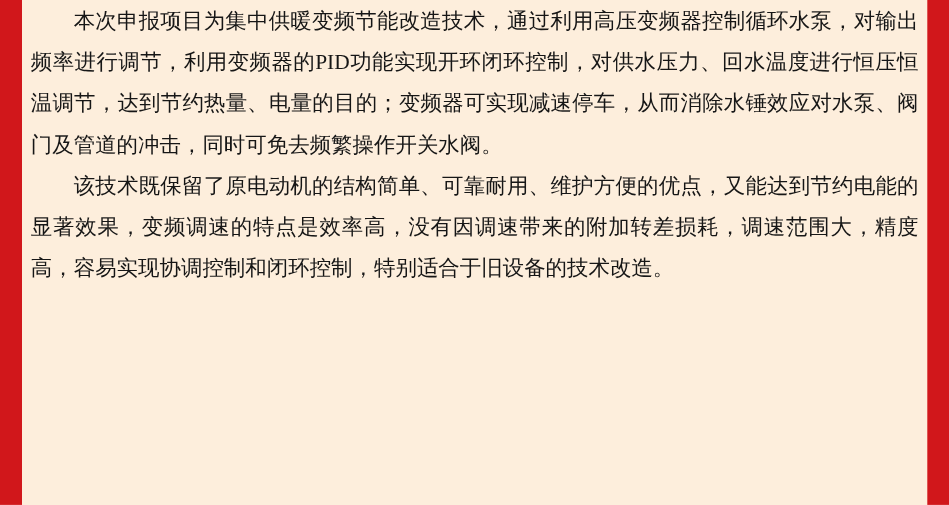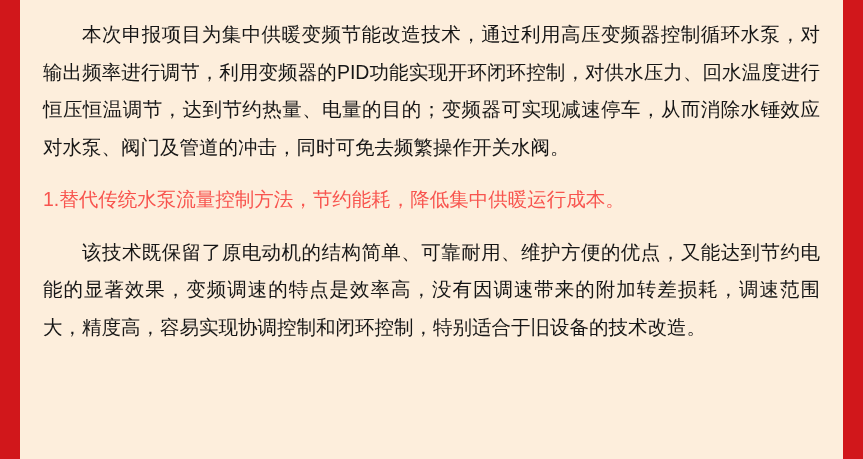--- a/index.html
+++ b/index.html
@@ -30,40 +30,40 @@
     top: 0;
     bottom: 0;
     padding: 1px 8px 0 8px;
     font-size: 19.5px;
     line-height: 37.5px;
     color: #161616;
     text-align: justify;
     letter-spacing: 0;
   }
   .content p {
-    margin: 15px;
+    margin: 0;
+    font-family: Liberation Serif, serif;
   }
   p.body-para {
     text-indent: 2em;
   }
   p.highlight-para {
     color: #f8544e;
     text-indent: 0;
   }
 </style>
 </head>
 <body>
 
 <div class="accent-bar left"></div>
 
 <div class="content">
 
   <p class="body-para">本次申报项目为集中供暖变频节能改造技术，通过利用高压变频器控制循环水泵，对输出频率进行调节，利用变频器的PID功能实现开环闭环控制，对供水压力、回水温度进行恒压恒温调节，达到节约热量、电量的目的；变频器可实现减速停车，从而消除水锤效应对水泵、阀门及管道的冲击，同时可免去频繁操作开关水阀。</p>
 
-  <p class="highlight-para">1.替代传统水泵流量控制方法，节约能耗，降低集中供暖运行成本。</p>
 
 
 
   <p class="body-para">该技术既保留了原电动机的结构简单、可靠耐用、维护方便的优点，又能达到节约电能的显著效果，变频调速的特点是效率高，没有因调速带来的附加转差损耗，调速范围大，精度高，容易实现协调控制和闭环控制，特别适合于旧设备的技术改造。</p>
 
 </div>
 
 <div class="accent-bar right"></div>
 
 </body></html>

